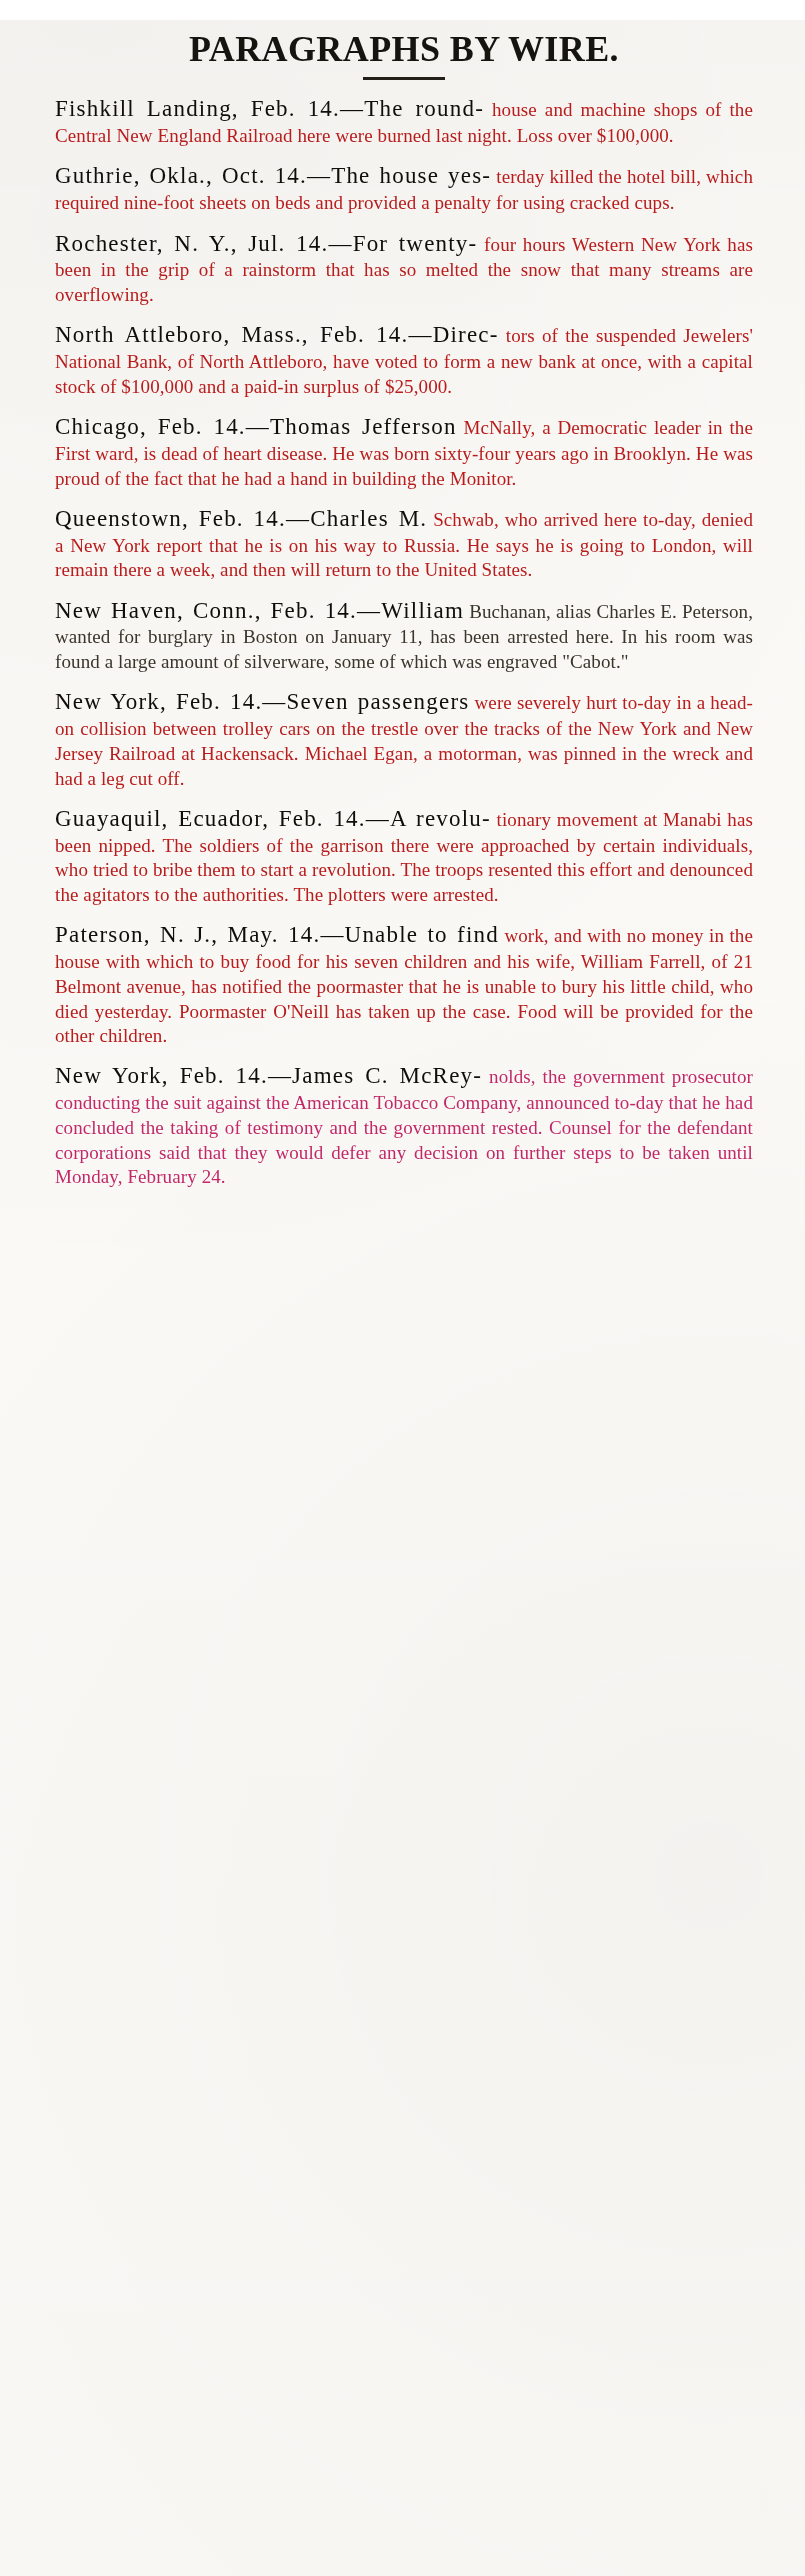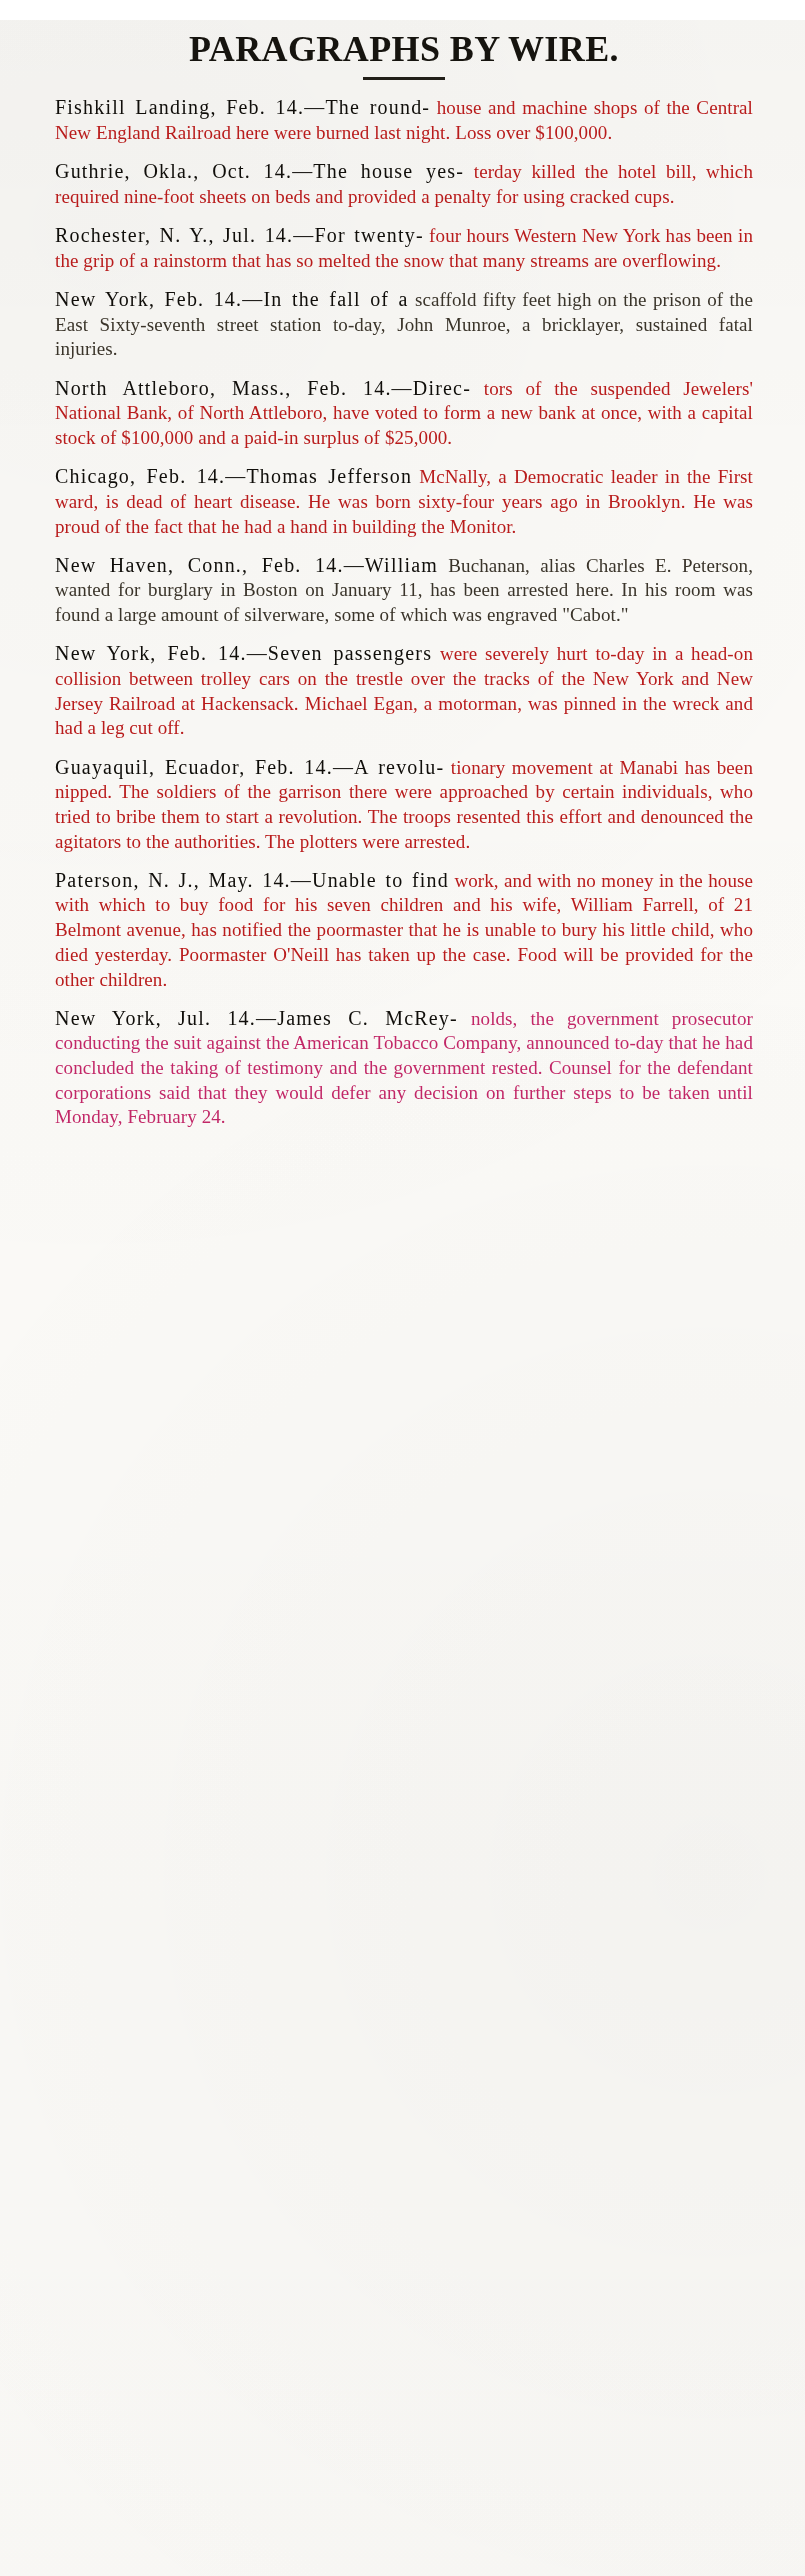--- a/index.html
+++ b/index.html
@@ -59,21 +59,21 @@
   .item {
     margin: 0 0 12.5px 0;
     color: #1b1814;
     font-size: 19px;
     line-height: 1.30;
     text-align: justify;
     text-justify: inter-word;
     letter-spacing: 0.1px;
   }
   .item .dateline {
-    font-size: 20px;
+    font-size: 23px;
     letter-spacing: 1.2px;
     word-spacing: 1.8px;
     color: #100e0a;
   }
   .item .body {
     color: #b91c1c;
   }
   .item.faded .body {
     color: #3a342a;
   }
@@ -102,36 +102,36 @@
     <p class="item">
       <span class="dateline">Guthrie, Okla., Oct. 14.—The house yes-</span>
       <span class="body">terday killed the hotel bill, which required nine-foot sheets on beds and provided a penalty for using cracked cups.</span>
     </p>
 
     <p class="item">
       <span class="dateline">Rochester, N. Y., Jul. 14.—For twenty-</span>
       <span class="body">four hours Western New York has been in the grip of a rainstorm that has so melted the snow that many streams are overflowing.</span>
     </p>
 
-    <p class="item faded">
-      <span class="dateline">New York, Feb. 14.—In the fall of a</span>
-      <span class="body">scaffold fifty feet high on the prison of the East Sixty-seventh street station to-day, John Munroe, a bricklayer, sustained fatal injuries.</span>
-    </p>
 
 
     <p class="item">
       <span class="dateline">North Attleboro, Mass., Feb. 14.—Direc-</span>
       <span class="body">tors of the suspended Jewelers' National Bank, of North Attleboro, have voted to form a new bank at once, with a capital stock of $100,000 and a paid-in surplus of $25,000.</span>
     </p>
 
     <p class="item">
       <span class="dateline">Chicago, Feb. 14.—Thomas Jefferson</span>
       <span class="body">McNally, a Democratic leader in the First ward, is dead of heart disease. He was born sixty-four years ago in Brooklyn. He was proud of the fact that he had a hand in building the Monitor.</span>
     </p>
 
+    <p class="item">
+      <span class="dateline">Queenstown, Feb. 14.—Charles M.</span>
+      <span class="body">Schwab, who arrived here to-day, denied a New York report that he is on his way to Russia. He says he is going to London, will remain there a week, and then will return to the United States.</span>
+    </p>
 
     <p class="item faded">
       <span class="dateline">New Haven, Conn., Feb. 14.—William</span>
       <span class="body">Buchanan, alias Charles E. Peterson, wanted for burglary in Boston on January 11, has been arrested here. In his room was found a large amount of silverware, some of which was engraved "Cabot."</span>
     </p>
 
     <p class="item">
       <span class="dateline">New York, Feb. 14.—Seven passengers</span>
       <span class="body">were severely hurt to-day in a head-on collision between trolley cars on the trestle over the tracks of the New York and New Jersey Railroad at Hackensack. Michael Egan, a motorman, was pinned in the wreck and had a leg cut off.</span>
     </p>
@@ -140,19 +140,19 @@
       <span class="dateline">Guayaquil, Ecuador, Feb. 14.—A revolu-</span>
       <span class="body">tionary movement at Manabi has been nipped. The soldiers of the garrison there were approached by certain individuals, who tried to bribe them to start a revolution. The troops resented this effort and denounced the agitators to the authorities. The plotters were arrested.</span>
     </p>
 
     <p class="item">
       <span class="dateline">Paterson, N. J., May. 14.—Unable to find</span>
       <span class="body">work, and with no money in the house with which to buy food for his seven children and his wife, William Farrell, of 21 Belmont avenue, has notified the poormaster that he is unable to bury his little child, who died yesterday. Poormaster O'Neill has taken up the case. Food will be provided for the other children.</span>
     </p>
 
     <p class="item veryfaded">
-      <span class="dateline">New York, Jul. 14.—James C. McRey-</span>
+      <span class="dateline">New York, Feb. 14.—James C. McRey-</span>
       <span class="body">nolds, the government prosecutor conducting the suit against the American Tobacco Company, announced to-day that he had concluded the taking of testimony and the government rested. Counsel for the defendant corporations said that they would defer any decision on further steps to be taken until Monday, February 24.</span>
     </p>
 
   </div>
 </div>
 
 
 </body></html>

